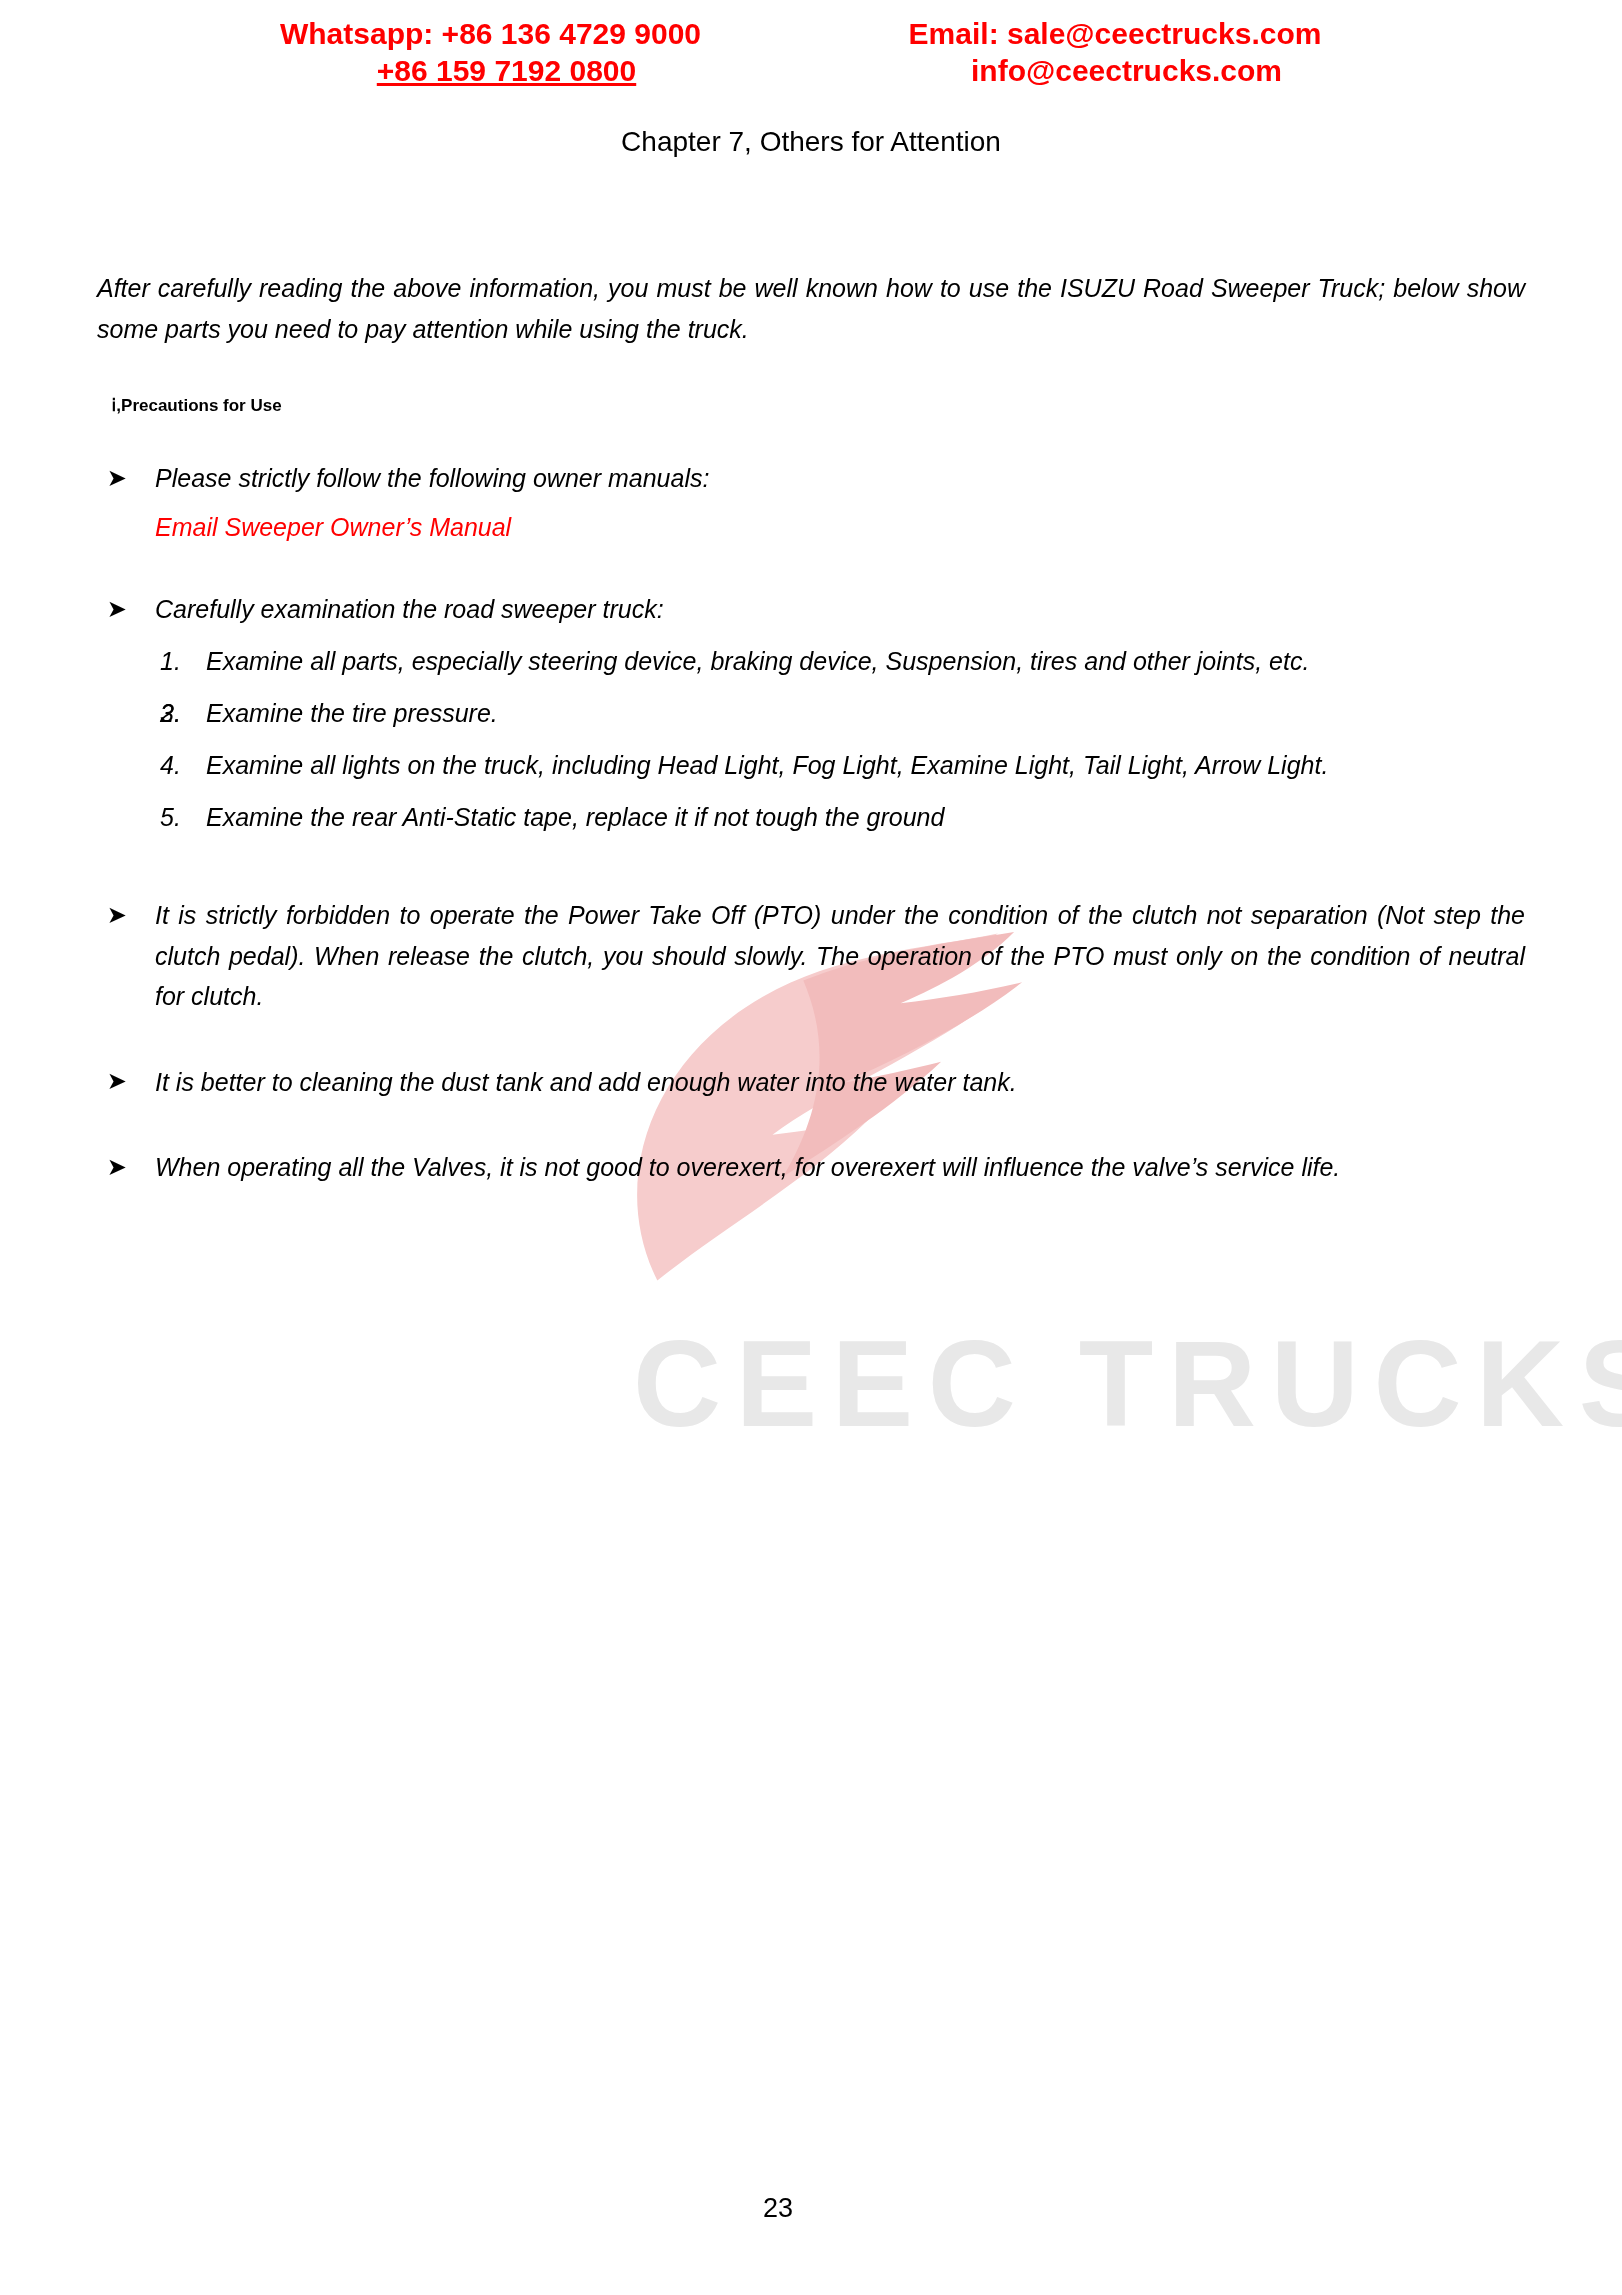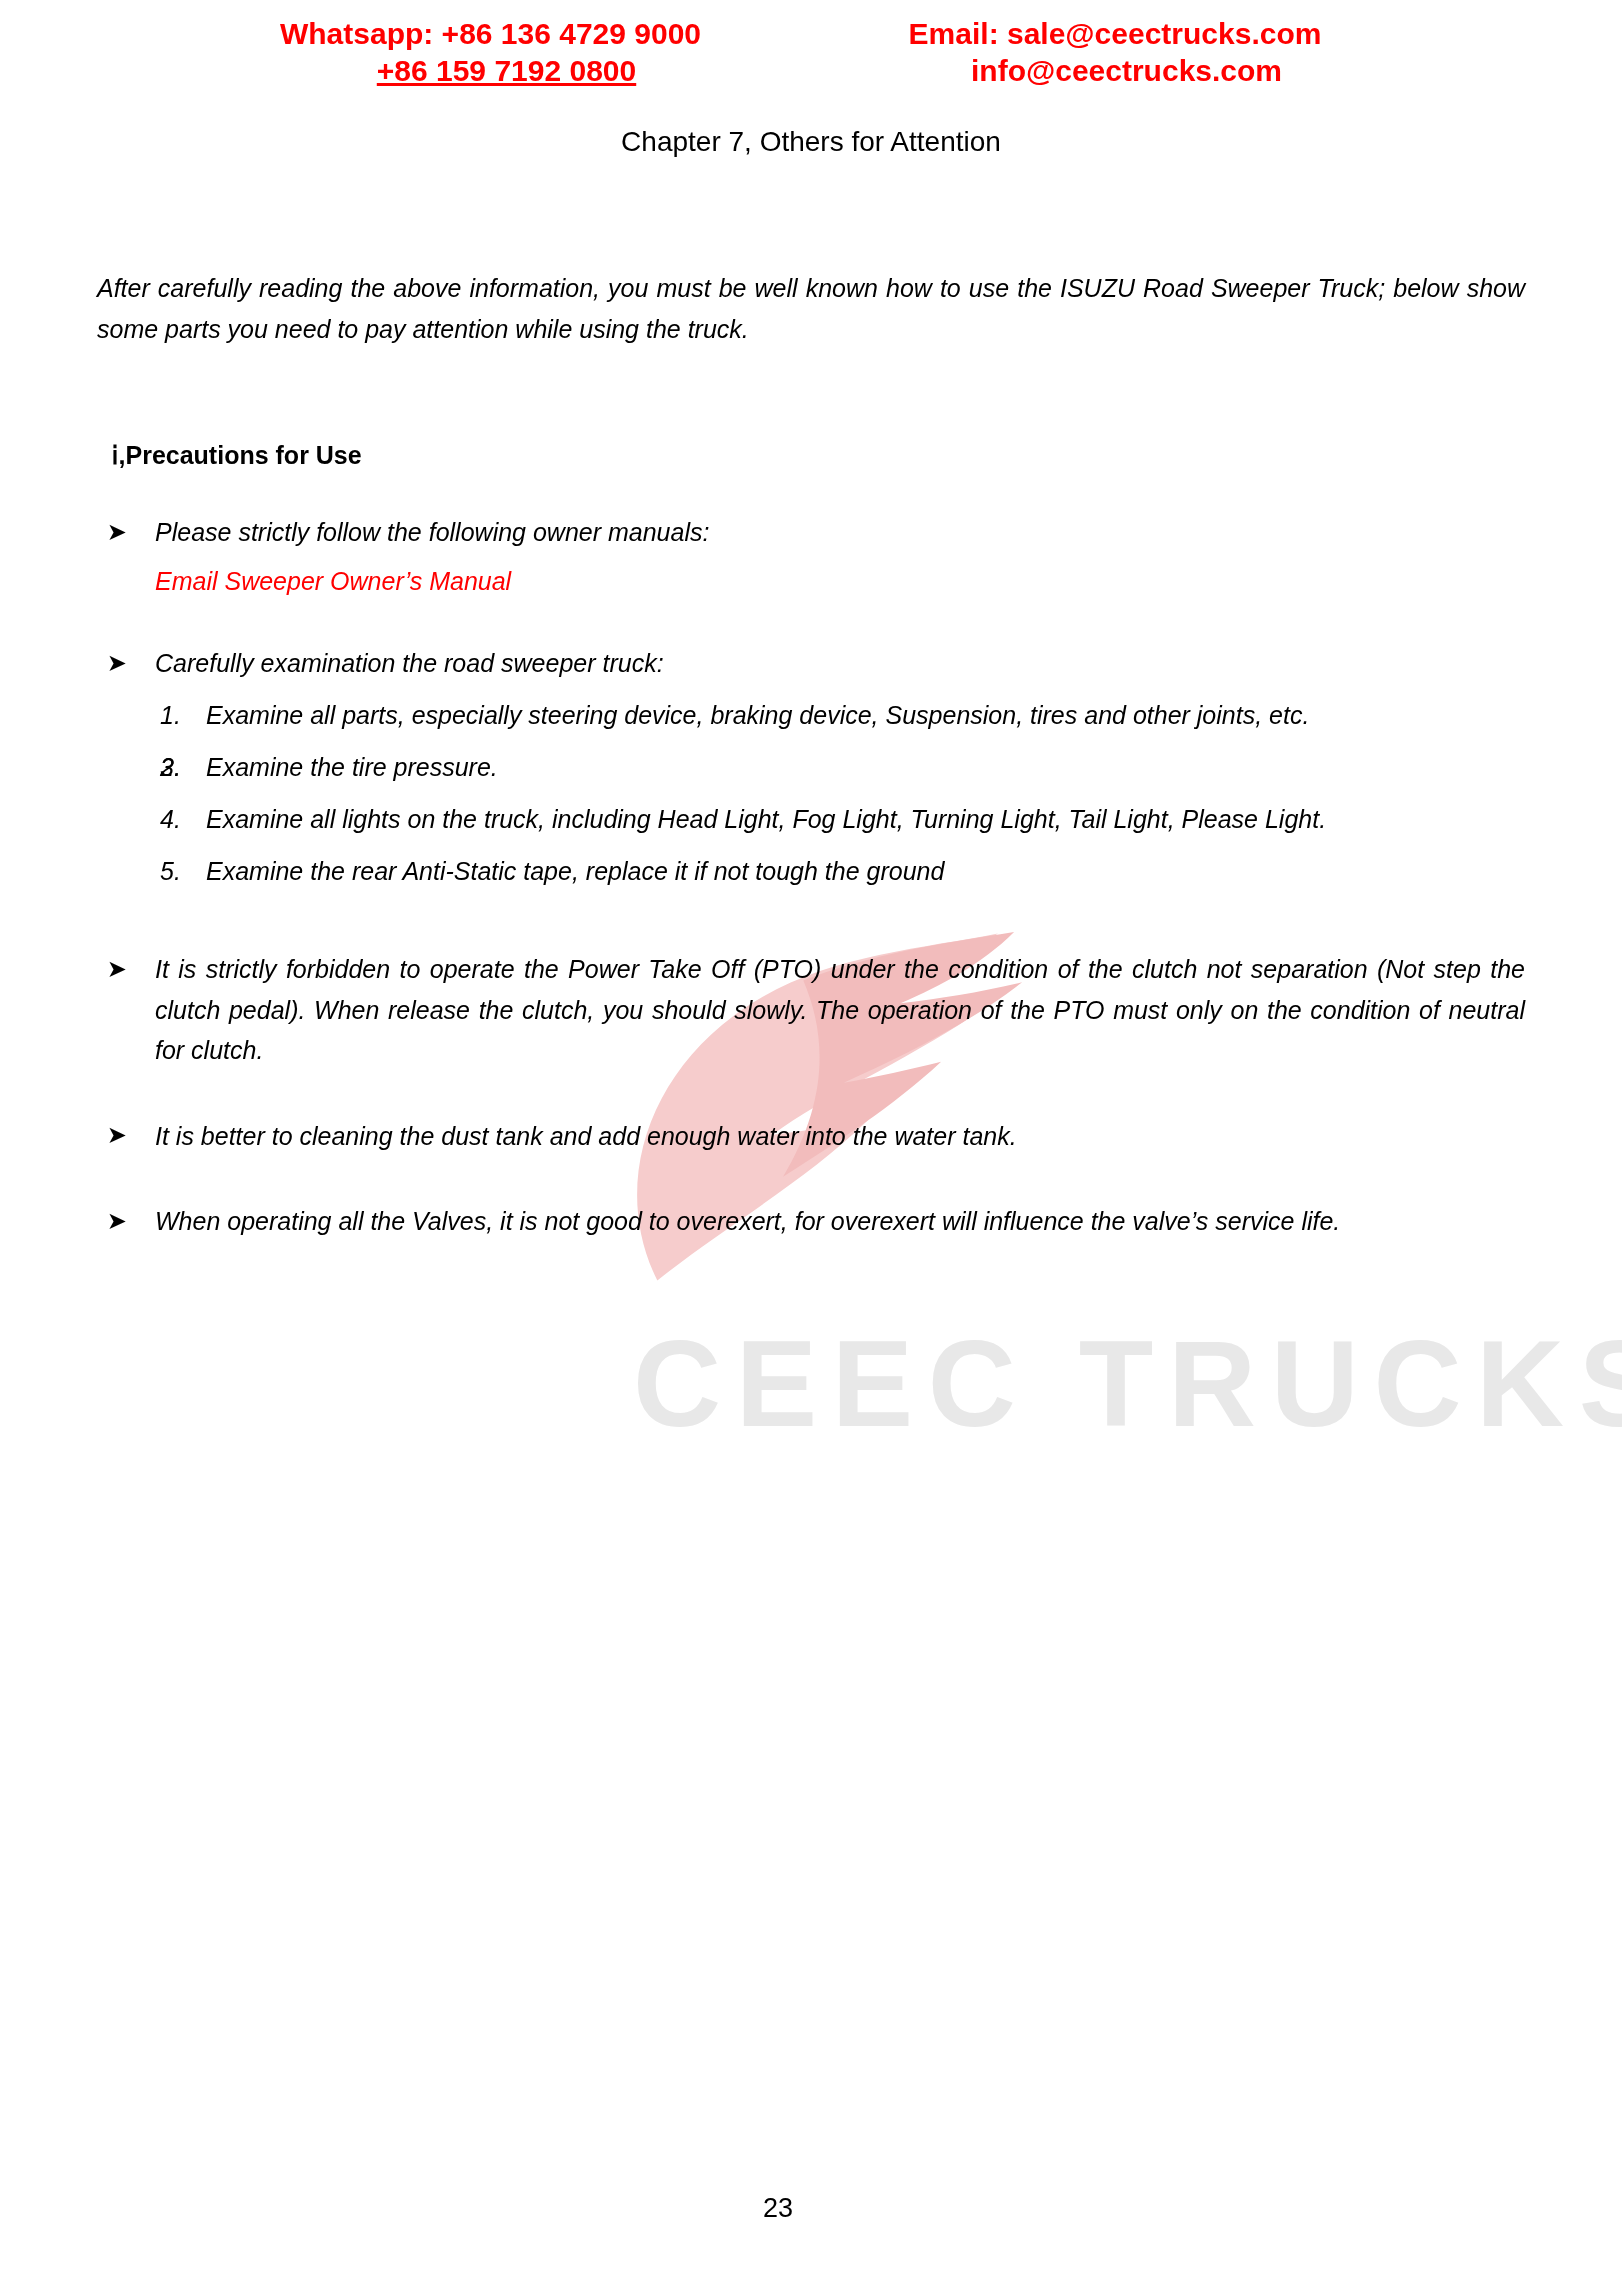--- a/index.html
+++ b/index.html
@@ -112,23 +112,23 @@
     font-style: italic;
     font-size: 25px;
     line-height: 1.62;
     text-align: justify;
     text-justify: inter-word;
     width: 1428px;
     margin-bottom: 12px;
   }
 
   .section-heading {
-    font-size: 25px;
+    font-size: 17px;
     font-weight: bold;
-    margin-top: 92px;
+    margin-top: 46px;
     margin-bottom: 0;
     padding-left: 14.6px;
   }
 
   .bullet-list {
     margin: 0;
     padding: 0;
     list-style: none;
   }
   .bullet {
@@ -245,21 +245,21 @@
         </li>
         <li class="num-item">
           <span class="num">2.</span>
         </li>
         <li class="num-item">
           <span class="num">3.</span>
           <span>Examine the tire pressure.</span>
         </li>
         <li class="num-item">
           <span class="num">4.</span>
-          <span>Examine all lights on the truck, including Head Light, Fog Light, Turning Light, Tail Light, Please Light.</span>
+          <span>Examine all lights on the truck, including Head Light, Fog Light, Examine Light, Tail Light, Arrow Light.</span>
         </li>
         <li class="num-item">
           <span class="num">5.</span>
           <span>Examine the rear Anti-Static tape, replace it if not tough the ground</span>
         </li>
       </ol>
 
       <li class="bullet" style="margin-top:58px;">
         <span class="arrow">➤</span>
         <span>It is strictly forbidden to operate the Power Take Off (PTO) under the condition of the clutch not separation (Not step the clutch pedal). When release the clutch, you should slowly. The operation of the PTO must only on the condition of neutral for clutch.</span>

